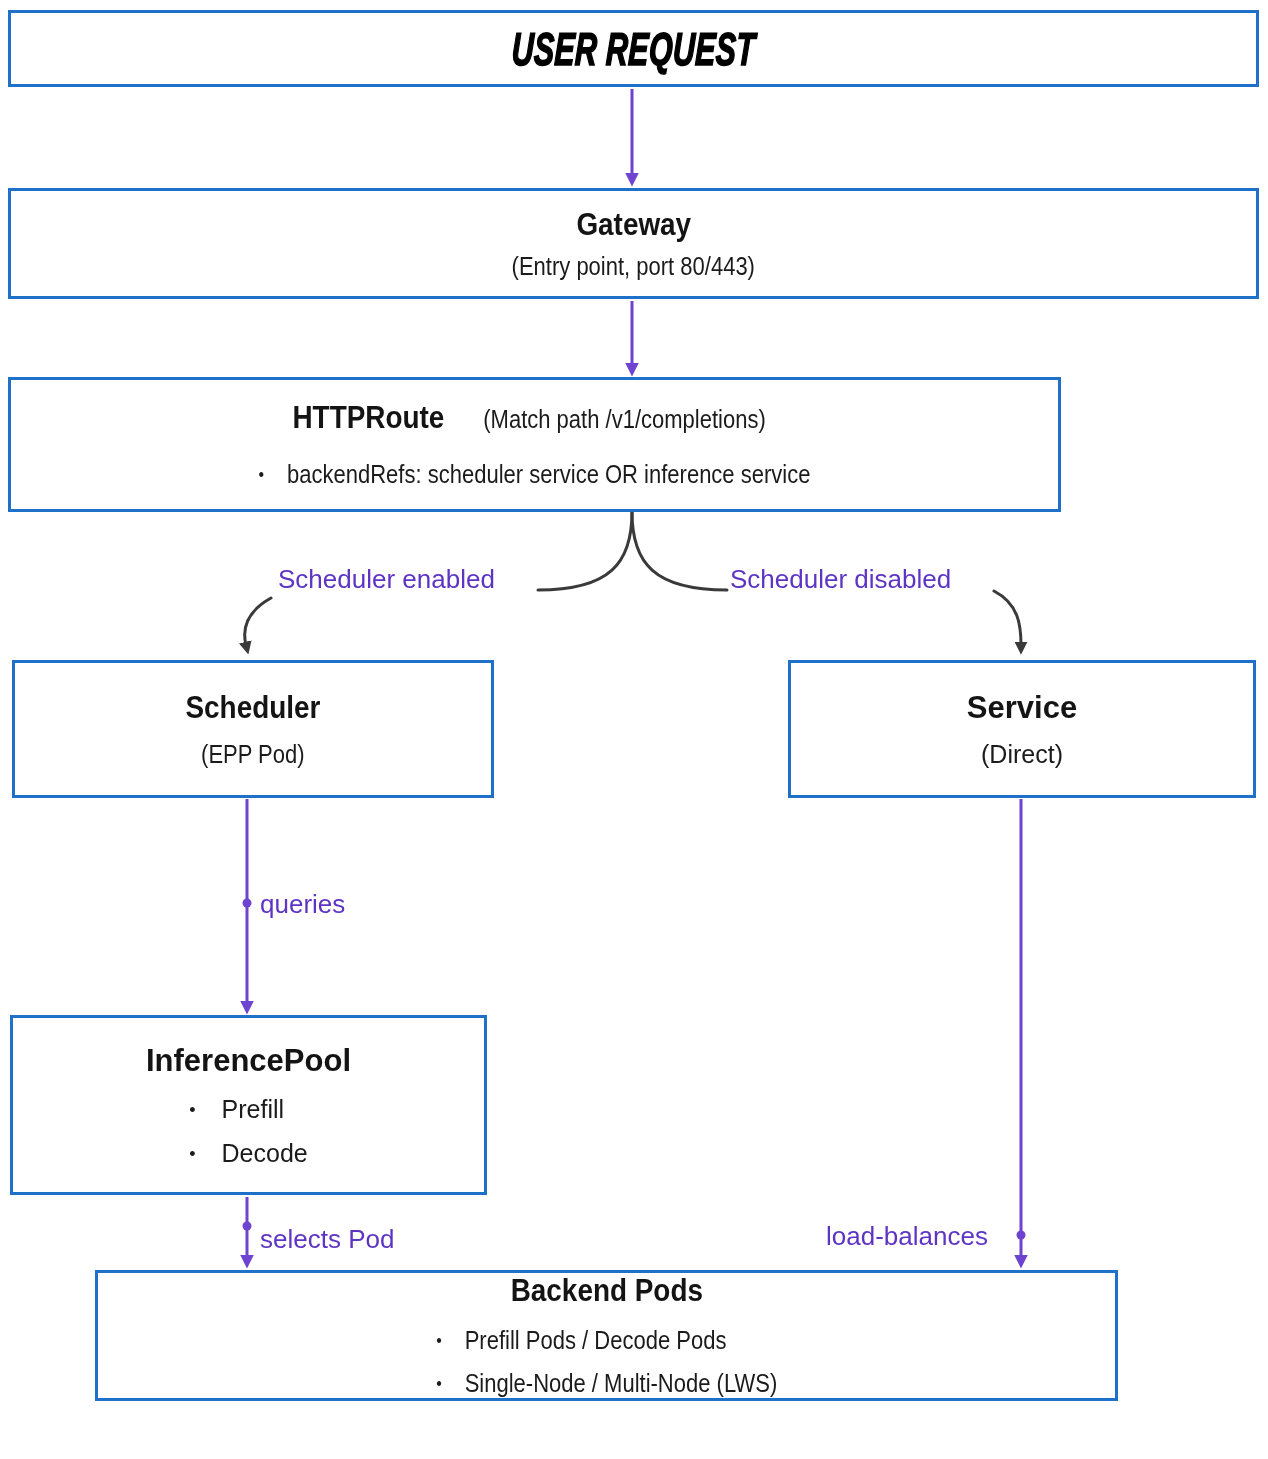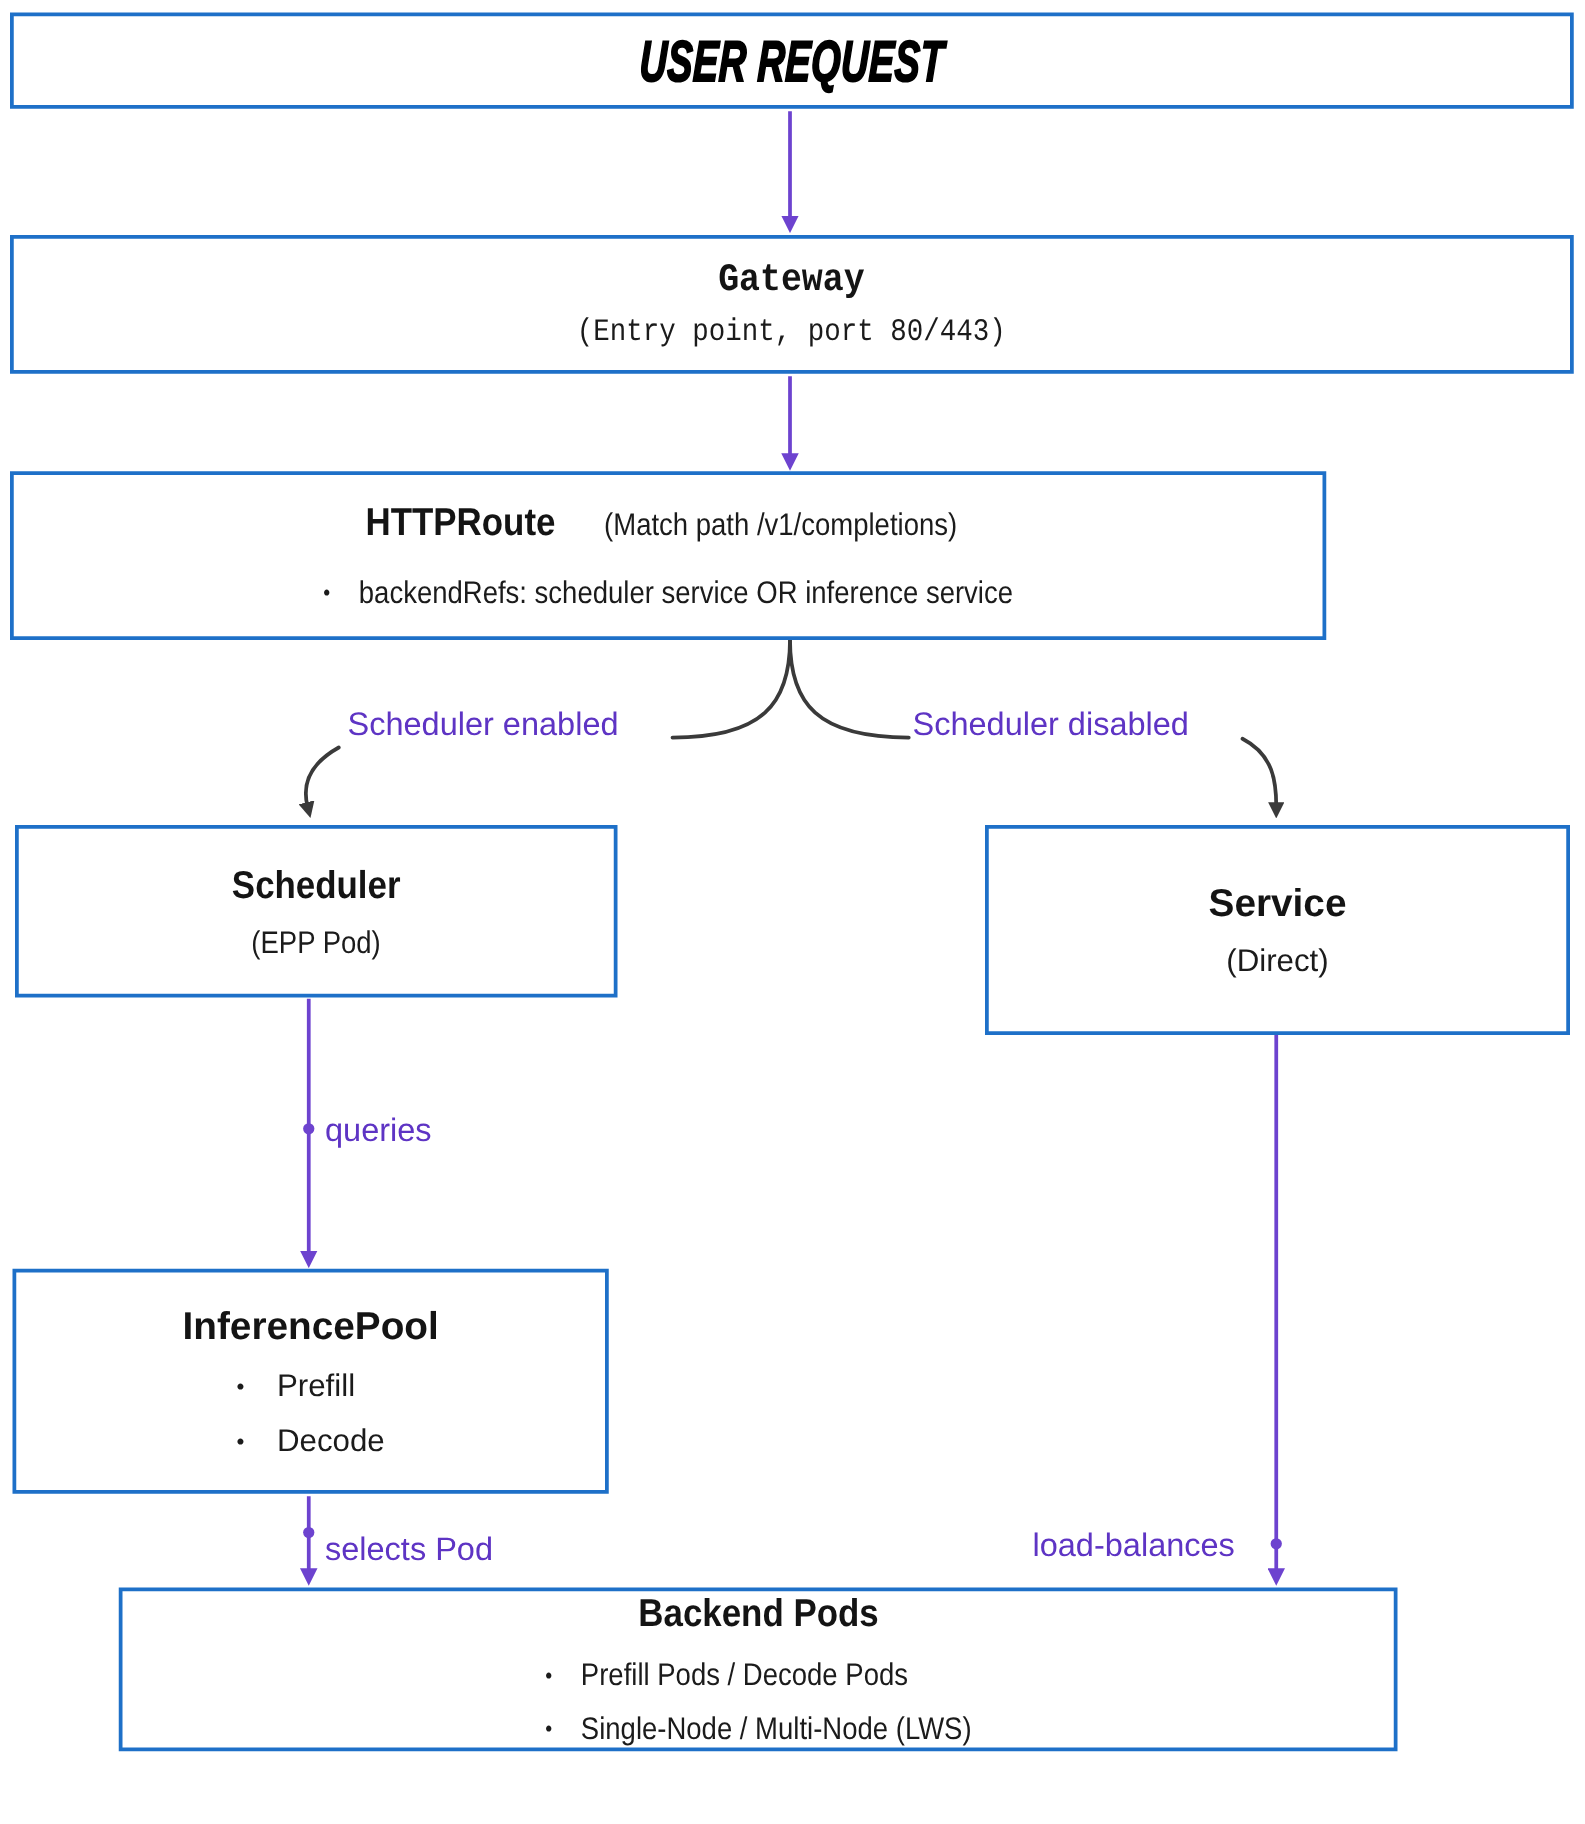--- a/index.html
+++ b/index.html
@@ -71,40 +71,40 @@
     <path d="M632 512 C632 563 654 590 727 590" stroke="#3a3a3a" stroke-width="3" fill="none" stroke-linecap="round"></path>
 
     <path d="M271 598 C246 612 242 629 246 645" stroke="#3a3a3a" stroke-width="3" fill="none" stroke-linecap="round" marker-end="url(#arrowD)"></path>
     <path d="M994 591 C1019 604 1021 626 1021 645" stroke="#3a3a3a" stroke-width="3" fill="none" stroke-linecap="round" marker-end="url(#arrowD)"></path>
   </svg>
 
   <div class="node" style="left:8px; top:10px; width:1251px; height:77px;">
     <span class="banner-title">USER REQUEST</span>
   </div>
 
-  <div class="node gap-gateway" style="left:8px; top:188px; width:1251px; height:111px;font-family:Liberation Mono, monospace;">
+  <div class="node gap-gateway" style="left:8px; top:188px; width:1251px; height:111px;">
     <span class="node-title cond2">Gateway</span>
     <span class="node-sub cond">(Entry point, port 80/443)</span>
   </div>
 
   <div class="node httproute-inner" style="left:8px; top:377px; width:1053px; height:135px;">
     <div>
       <span class="node-title cond2">HTTPRoute</span><span class="node-note cond">(Match path /v1/completions)</span>
     </div>
     <div class="bullet-block cond">
       <div class="bullet"><span>backendRefs: scheduler service OR inference service</span></div>
     </div>
   </div>
 
   <div class="node gap-small" style="left:12px; top:660px; width:482px; height:138px;">
     <span class="node-title cond2">Scheduler</span>
     <span class="node-sub cond">(EPP Pod)</span>
   </div>
 
-  <div class="node gap-small" style="left:788px; top:660px; width:468px; height:168px;">
+  <div class="node gap-small" style="left:788px; top:660px; width:468px; height:138px;">
     <span class="node-title">Service</span>
     <span class="node-sub">(Direct)</span>
   </div>
 
   <div class="node pool-inner" style="left:10px; top:1015px; width:477px; height:180px;">
     <span class="node-title">InferencePool</span>
     <div class="bullet-block">
       <div class="bullet"><span>Prefill</span></div>
       <div class="bullet"><span>Decode</span></div>
     </div>

